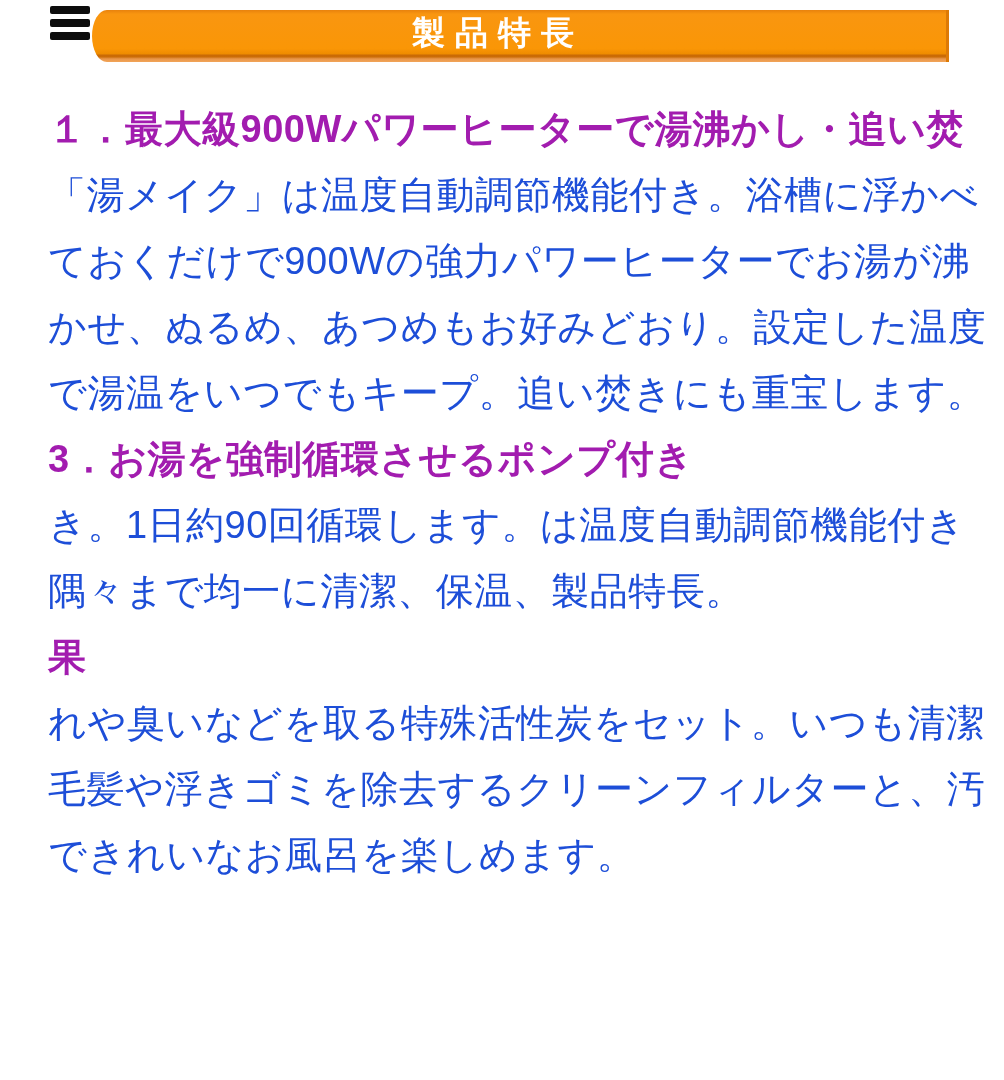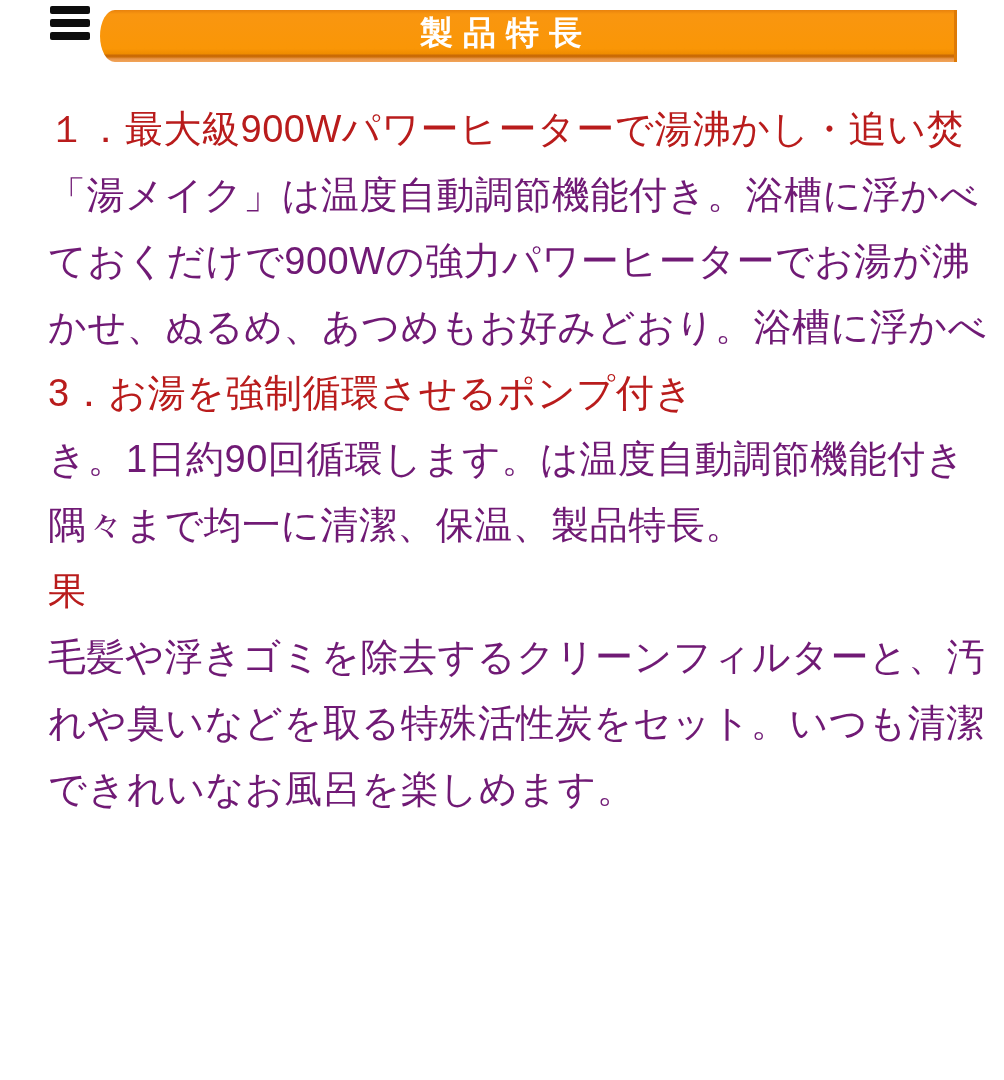--- a/index.html
+++ b/index.html
@@ -34,21 +34,21 @@
     cursor: pointer;
   }
   .hamburger .bar {
     height: 8px;
     background: #0d0d0d;
     border-radius: 2px;
   }
 
   .banner {
     position: absolute;
-    left: 100px;
+    left: 92px;
     top: 10px;
     width: 854px;
     height: 52px;
     background: linear-gradient(180deg,
       #e8820d 0%, #f99610 8%,
       #fa9606 74%, #ef8c00 84%,
       #c96a05 87%, #cb6c06 90%,
       #e8964a 94%, #f2a458 100%);
     border-right: 3px solid #dd7a06;
     border-radius: 16px 0 0 16px / 28px 0 0 28px;
@@ -88,27 +88,27 @@
     left: 0;
     top: 96px;
     width: 1004px;
     padding: 0 44px 0 48px;
     box-sizing: border-box;
   }
   .line {
     height: 66px;
     line-height: 66px;
     font-size: 38px;
-    color: #701a75;
+    color: #1d4ed8;
     white-space: nowrap;
     letter-spacing: 0.5px;
   }
   .line.h {
-    font-weight: normal;
-    color: #b91c1c;
+    font-weight: bold;
+    color: #a21caf;
   }
   .line.b {
     font-weight: normal;
   }
 </style>
 </head>
 <body>
 
 <div class="page">
 
@@ -120,25 +120,26 @@
 
   <div class="banner">
     <span class="banner-title">製品特長</span>
   </div>
 
   <div class="content">
 
     <div class="line h">１．最大級900Wパワーヒーターで湯沸かし・追い焚</div>
     <div class="line b">「湯メイク」は温度自動調節機能付き。浴槽に浮かべ</div>
     <div class="line b">ておくだけで900Wの強力パワーヒーターでお湯が沸</div>
-    <div class="line b">かせ、ぬるめ、あつめもお好みどおり。浴槽に浮かべ</div>
+    <div class="line b">かせ、ぬるめ、あつめもお好みどおり。設定した温度</div>
+    <div class="line b">で湯温をいつでもキープ。追い焚きにも重宝します。</div>
 
     <div class="line h">3．お湯を強制循環させるポンプ付き</div>
     <div class="line b">き。1日約90回循環します。は温度自動調節機能付き</div>
     <div class="line b">隅々まで均一に清潔、保温、製品特長。</div>
 
     <div class="line h">果</div>
+    <div class="line b">れや臭いなどを取る特殊活性炭をセット。いつも清潔</div>
     <div class="line b">毛髪や浮きゴミを除去するクリーンフィルターと、汚</div>
-    <div class="line b">れや臭いなどを取る特殊活性炭をセット。いつも清潔</div>
     <div class="line b">できれいなお風呂を楽しめます。</div>
 
   </div>
 </div>
 
 </body></html>

